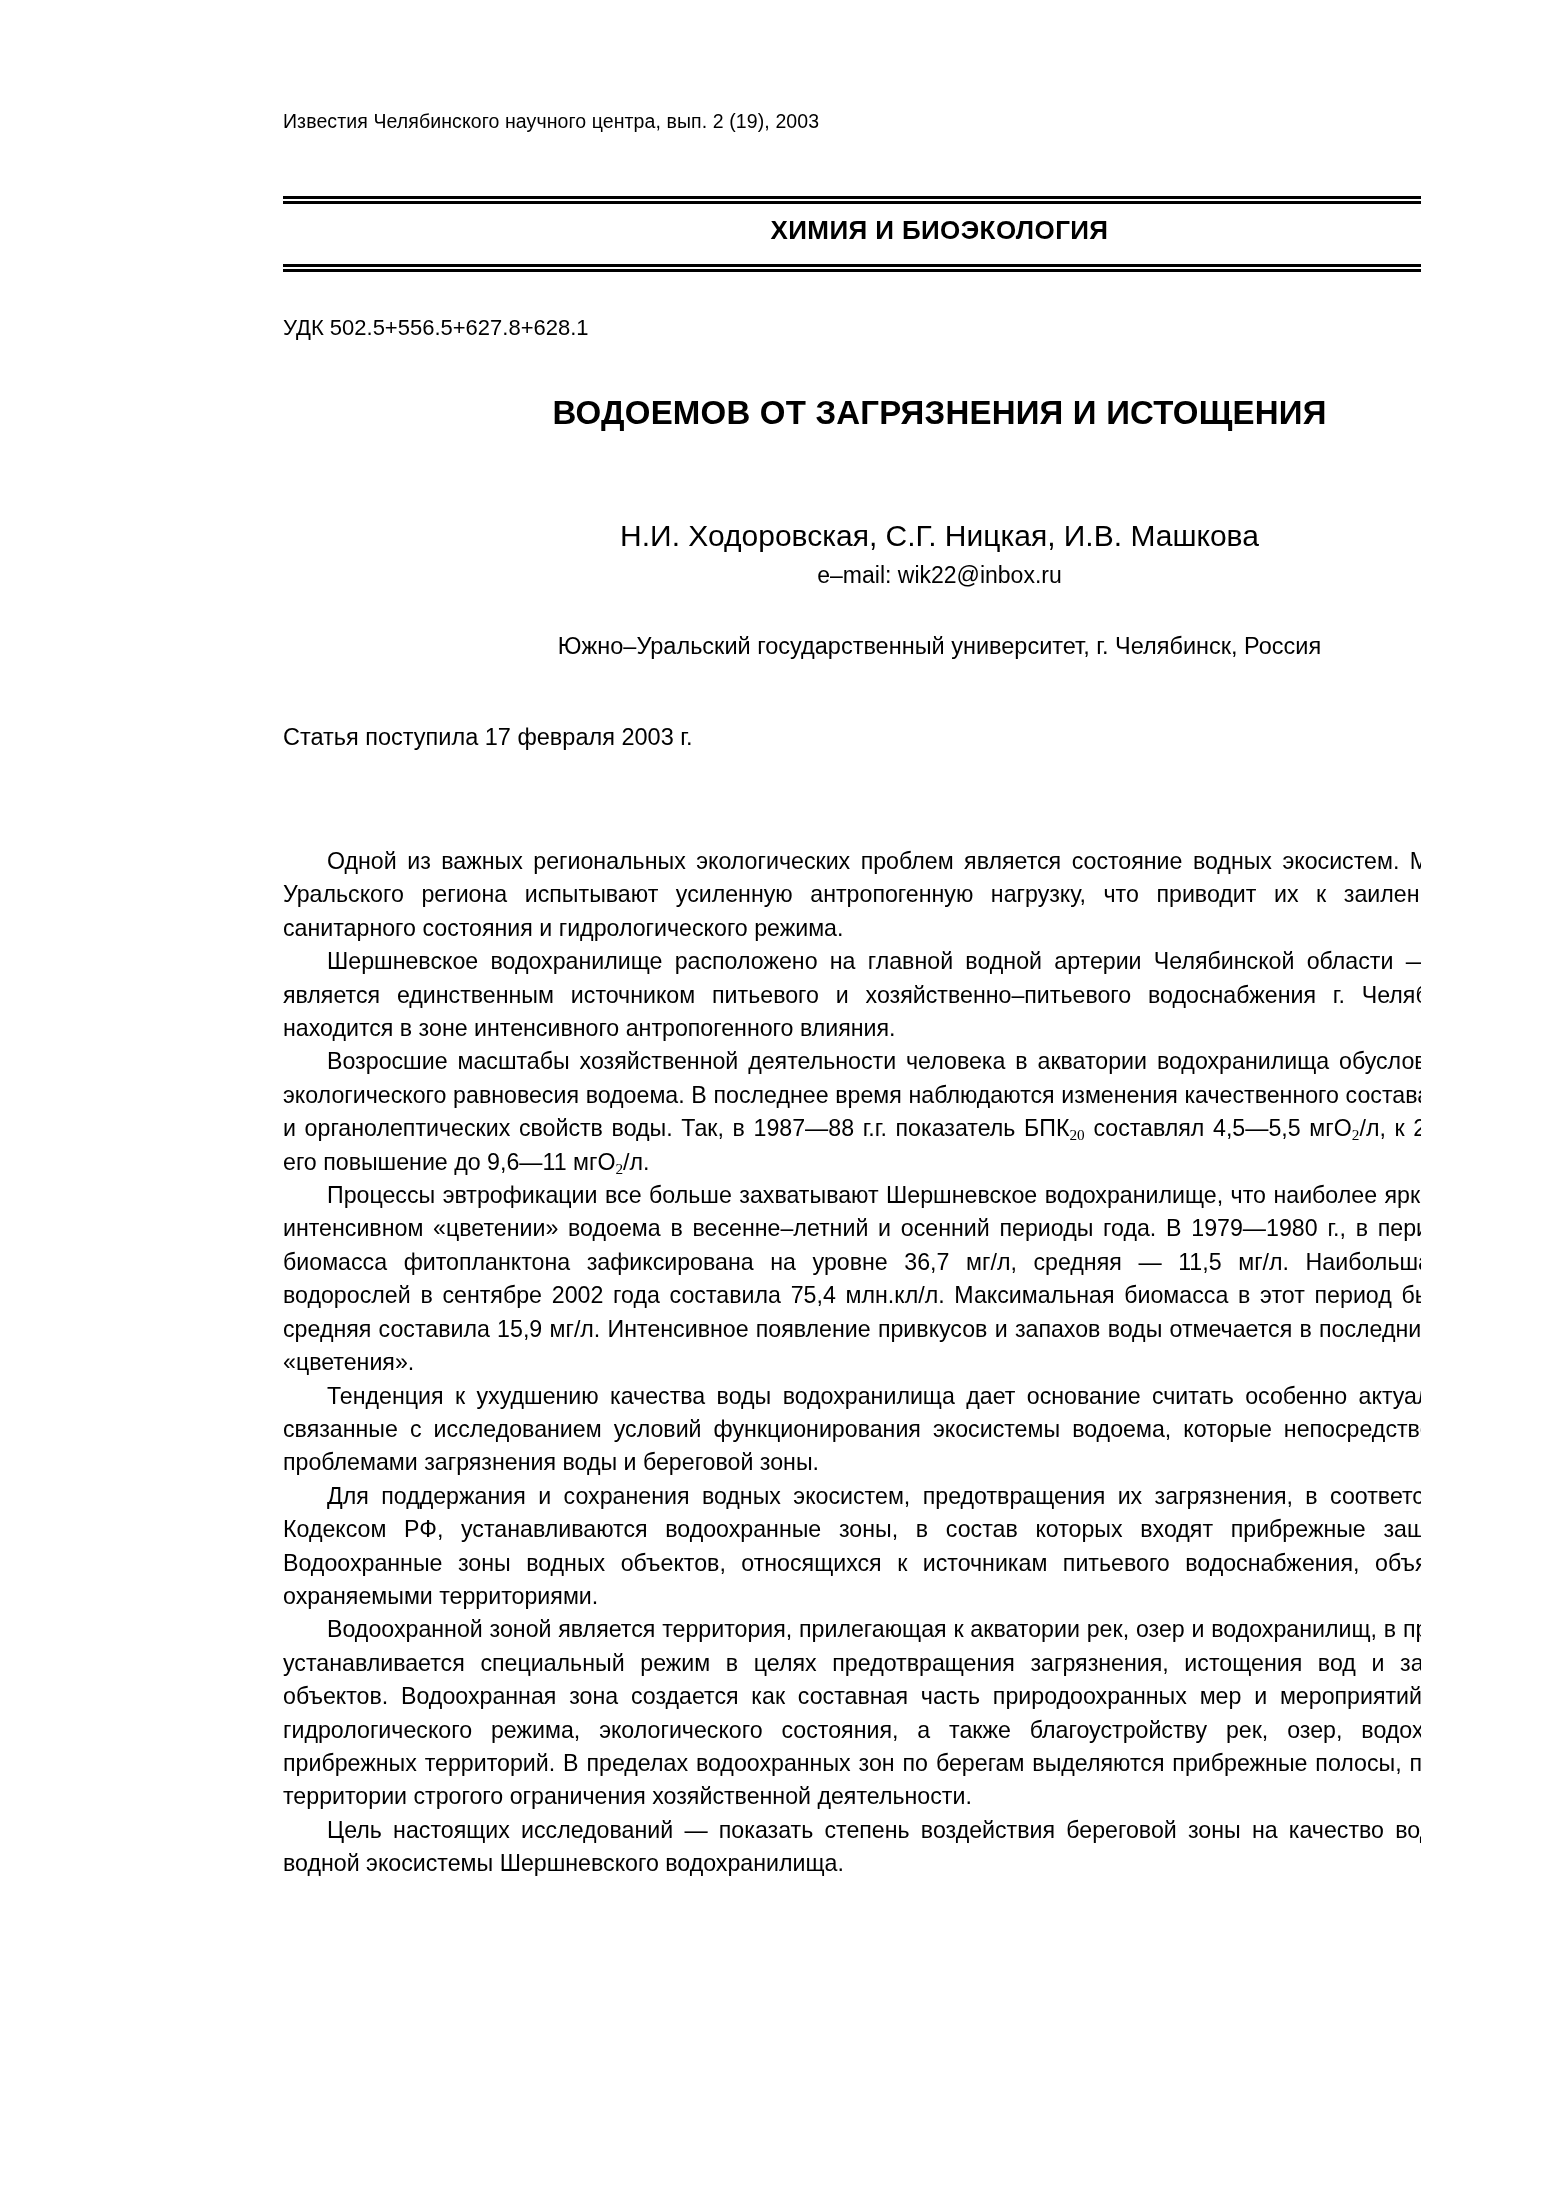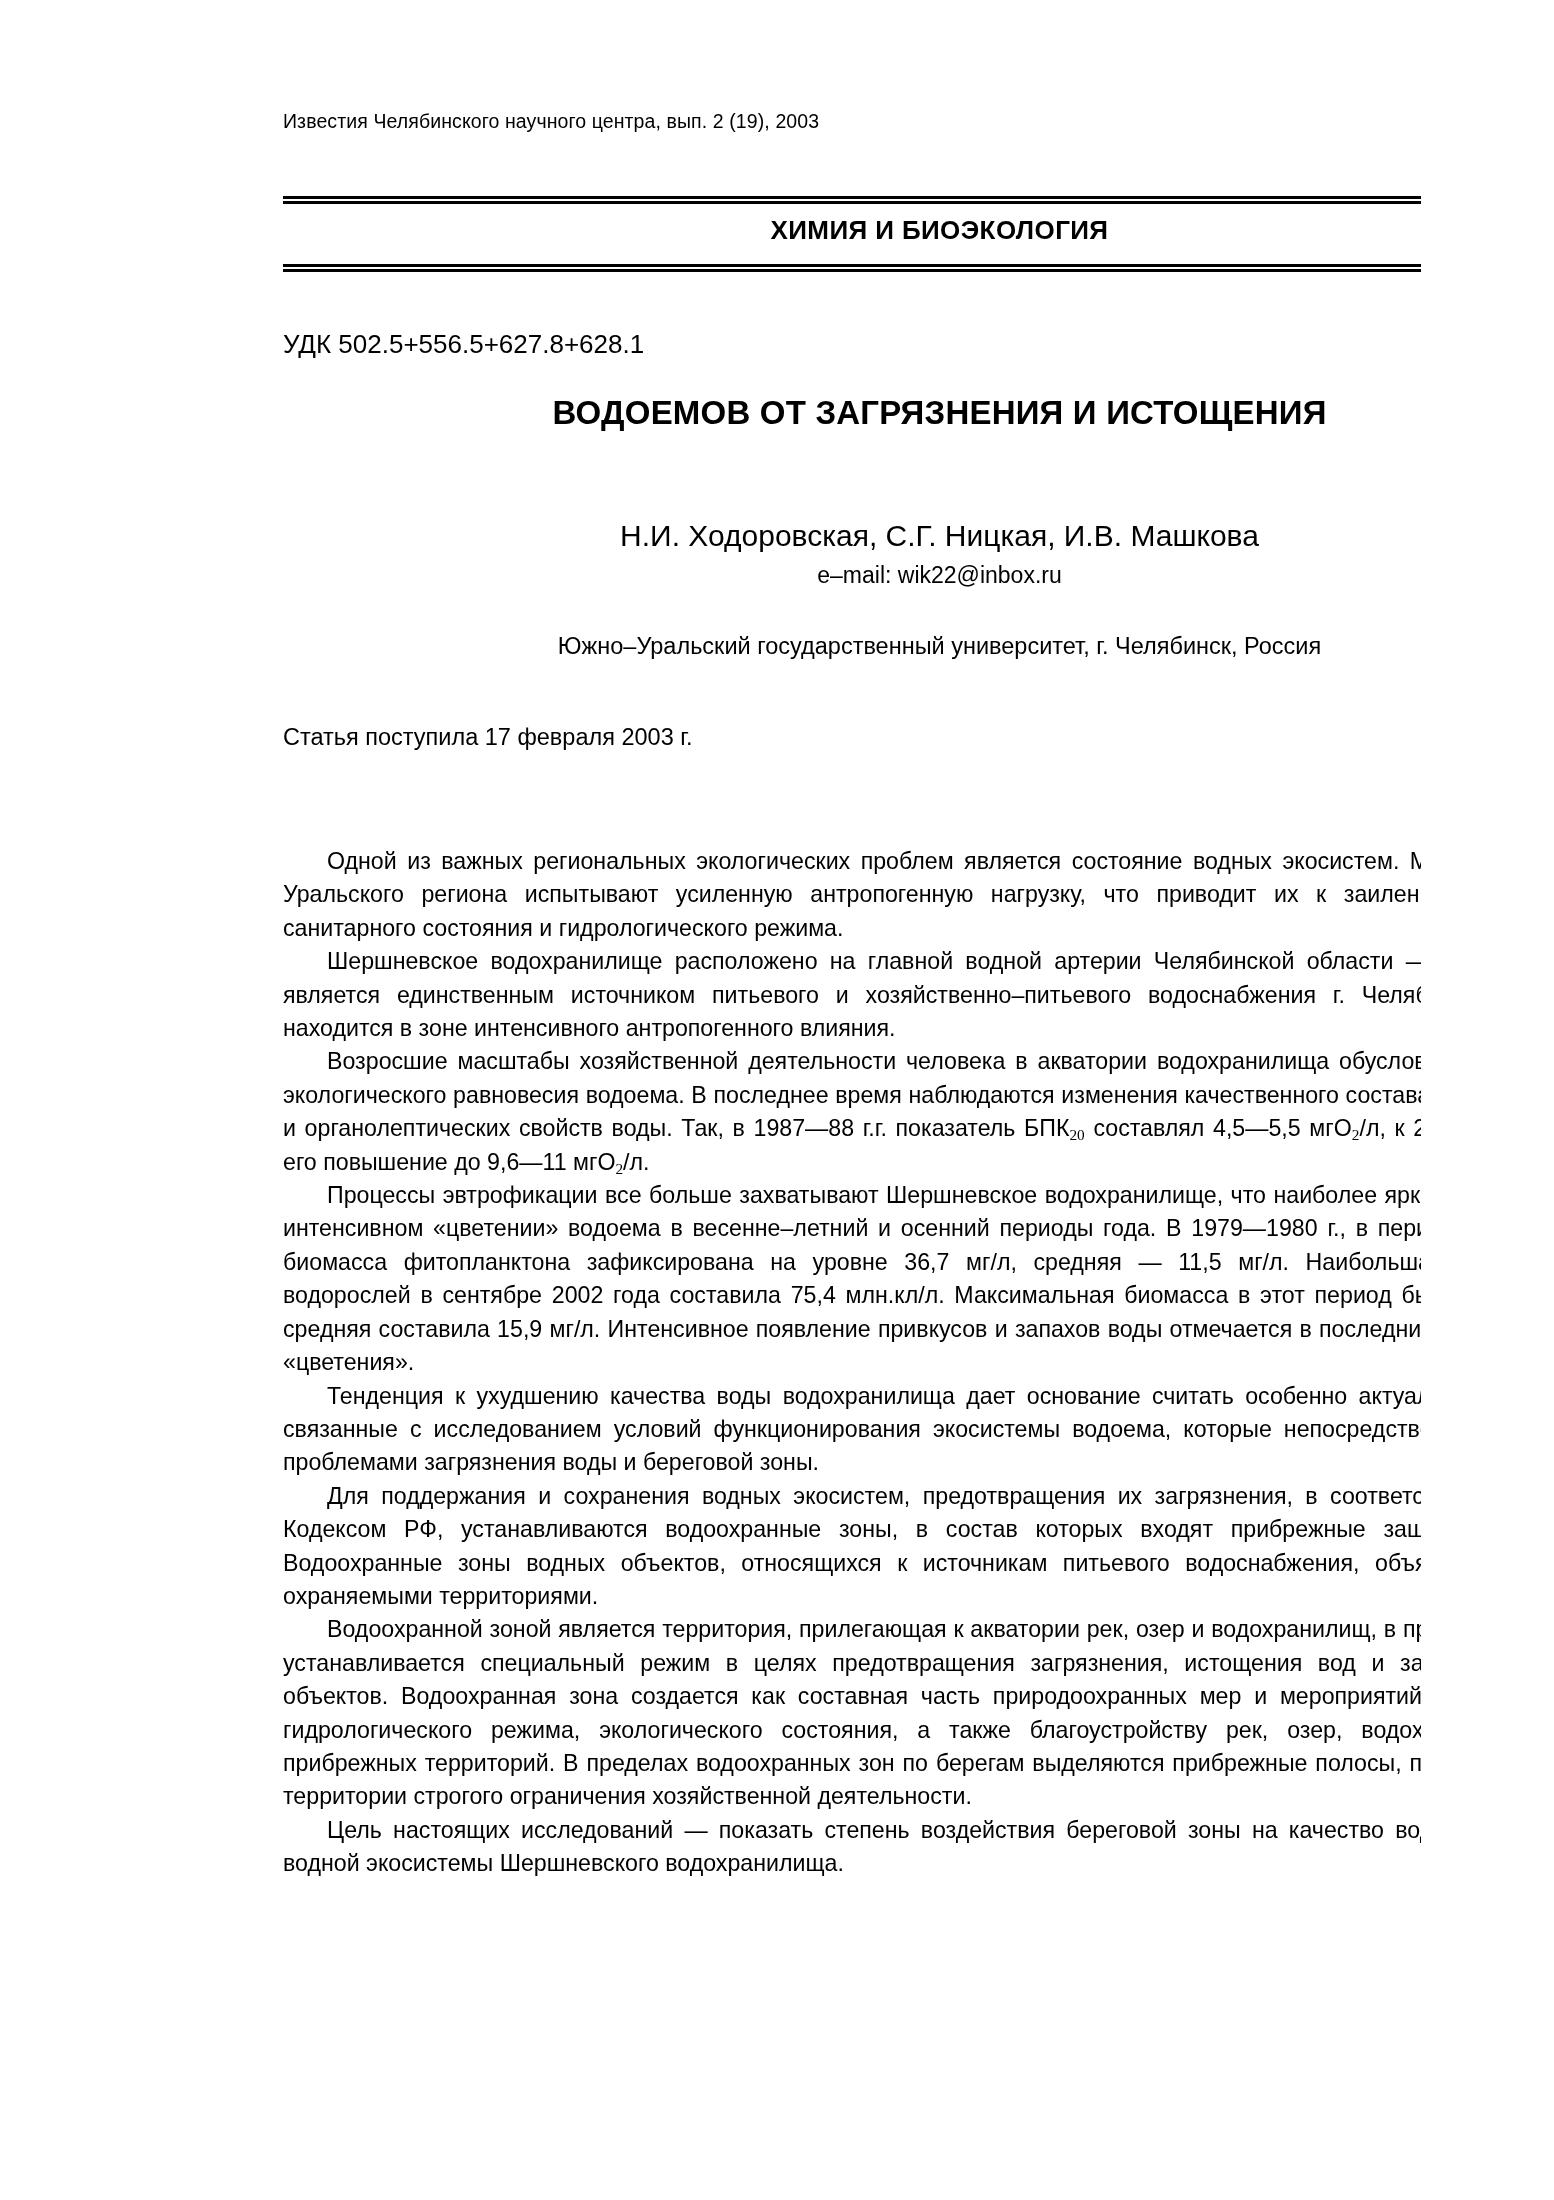--- a/index.html
+++ b/index.html
@@ -51,22 +51,22 @@
     font-size: 26px;
     font-weight: bold;
     letter-spacing: 0.4px;
     padding: 11px 0 18px 0;
   }
 
   
   .udc {
     position: absolute;
     left: 150px;
-    top: 329px;
-    font-size: 26px;
+    top: 315px;
+    font-size: 22px;
     white-space: nowrap;
   }
   .doc-title {
     position: absolute;
     left: 150px;
     top: 391px;
     width: 1313px;
     text-align: center;
     font-size: 33px;
     font-weight: bold;

